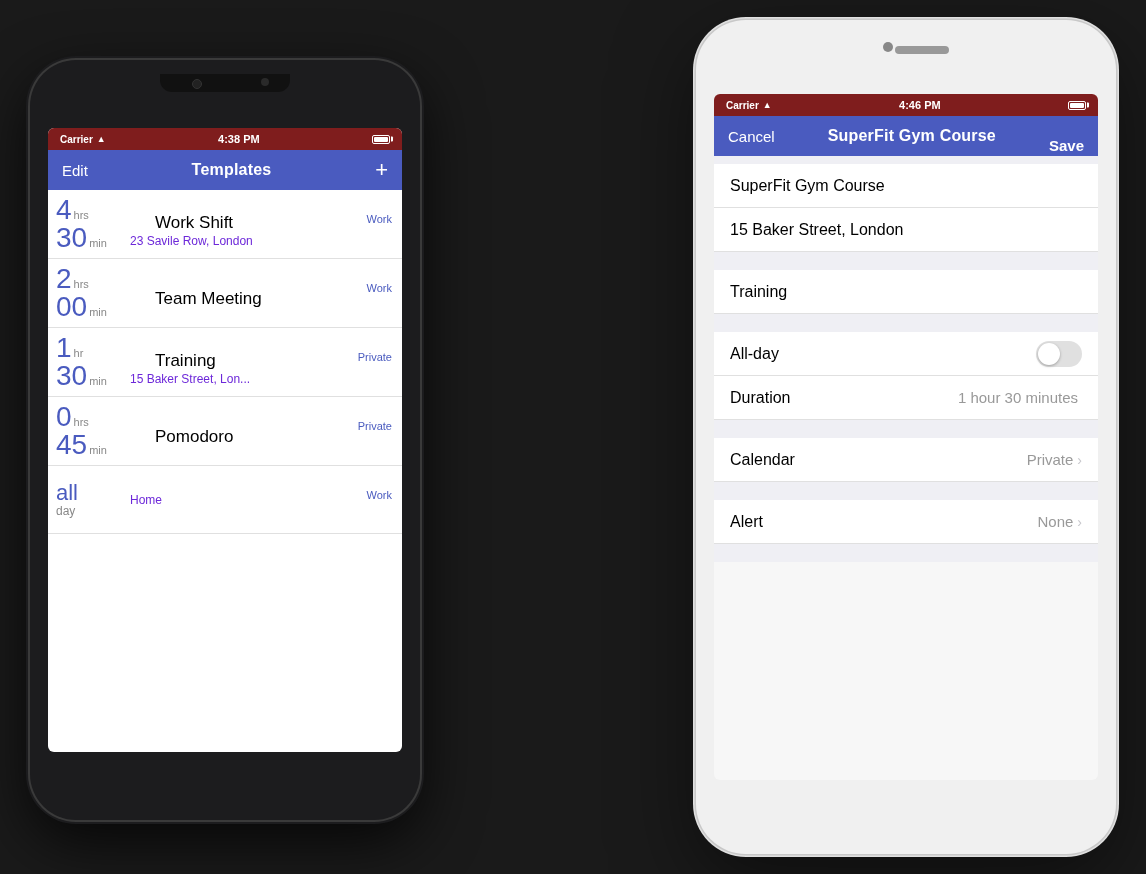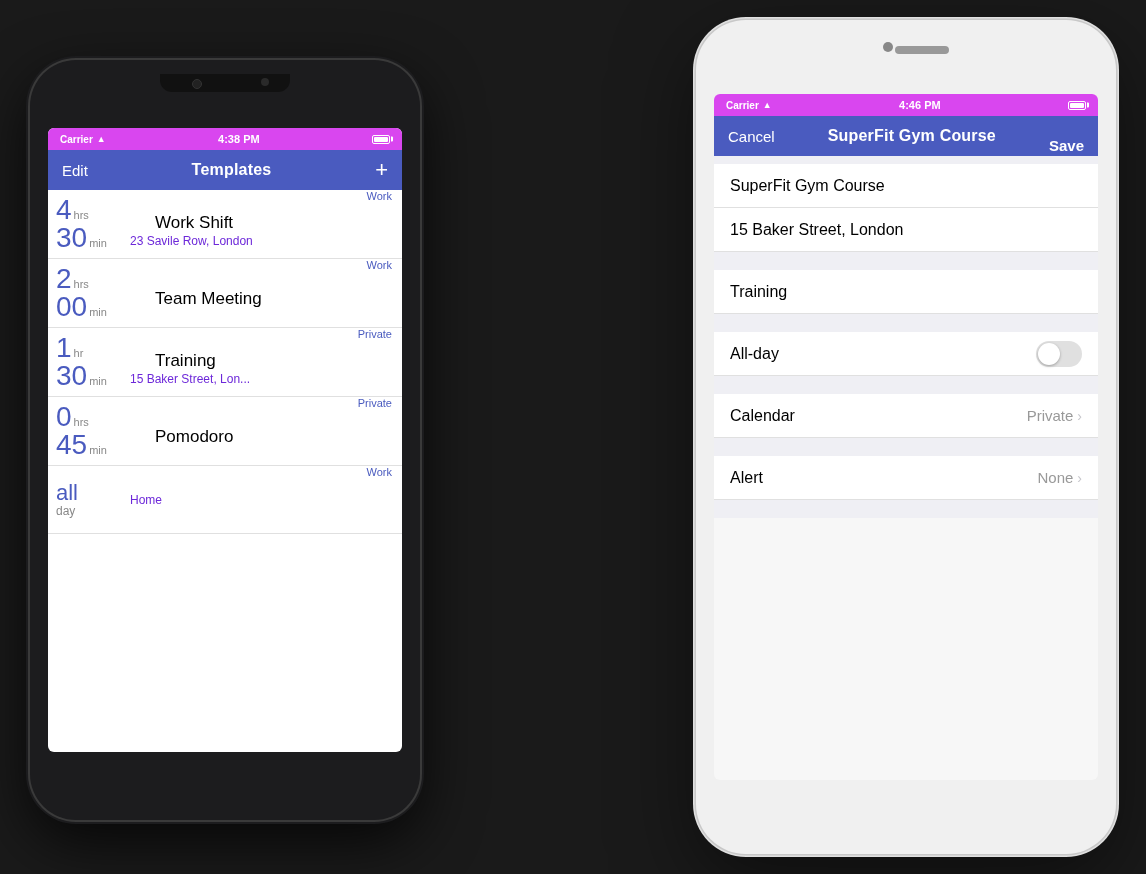--- a/index.html
+++ b/index.html
@@ -149,21 +149,21 @@
       display: flex;
       align-items: center;
       justify-content: space-between;
       padding: 4px 12px;
       height: 22px;
       font-size: 10px;
       font-weight: 600;
     }
 
     .status-bar-blue {
-      background: #d946ef;
+      background: #7f1d1d;
       color: #fff;
     }
 
     .status-bar-left {
       display: flex;
       align-items: center;
       gap: 4px;
     }
 
     .status-bar-center {
@@ -289,21 +289,21 @@
     }
 
     .item-subtitle {
       font-size: 12px;
       color: #6d28d9;
       margin-top: 1px;
     }
 
     .item-tag {
       position: absolute;
-      top: 0;
+      top: 23px;
       right: 10px;
       font-size: 11px;
       color: #4a5bbf;
     }
 
     .duration-stack {
       display: flex;
       flex-direction: column;
       min-width: 70px;
     }
@@ -553,20 +553,24 @@
 
       <div class="detail-row">
         <span class="detail-row-label">All-day</span>
         <div class="toggle-container">
           <div class="toggle-track">
             <div class="toggle-thumb"></div>
           </div>
         </div>
       </div>
 
+      <div class="detail-row">
+        <span class="detail-row-label">Duration</span>
+        <span class="detail-row-value" style="margin-left:auto;">1 hour 30 minutes</span>
+      </div>
 
       <div class="detail-section-gap"></div>
 
       <div class="detail-row">
         <span class="detail-row-label">Calendar</span>
         <span class="detail-row-value" style="margin-left:auto;">Private</span>
         <span class="detail-row-chevron">›</span>
       </div>
 
       <div class="detail-section-gap"></div>

